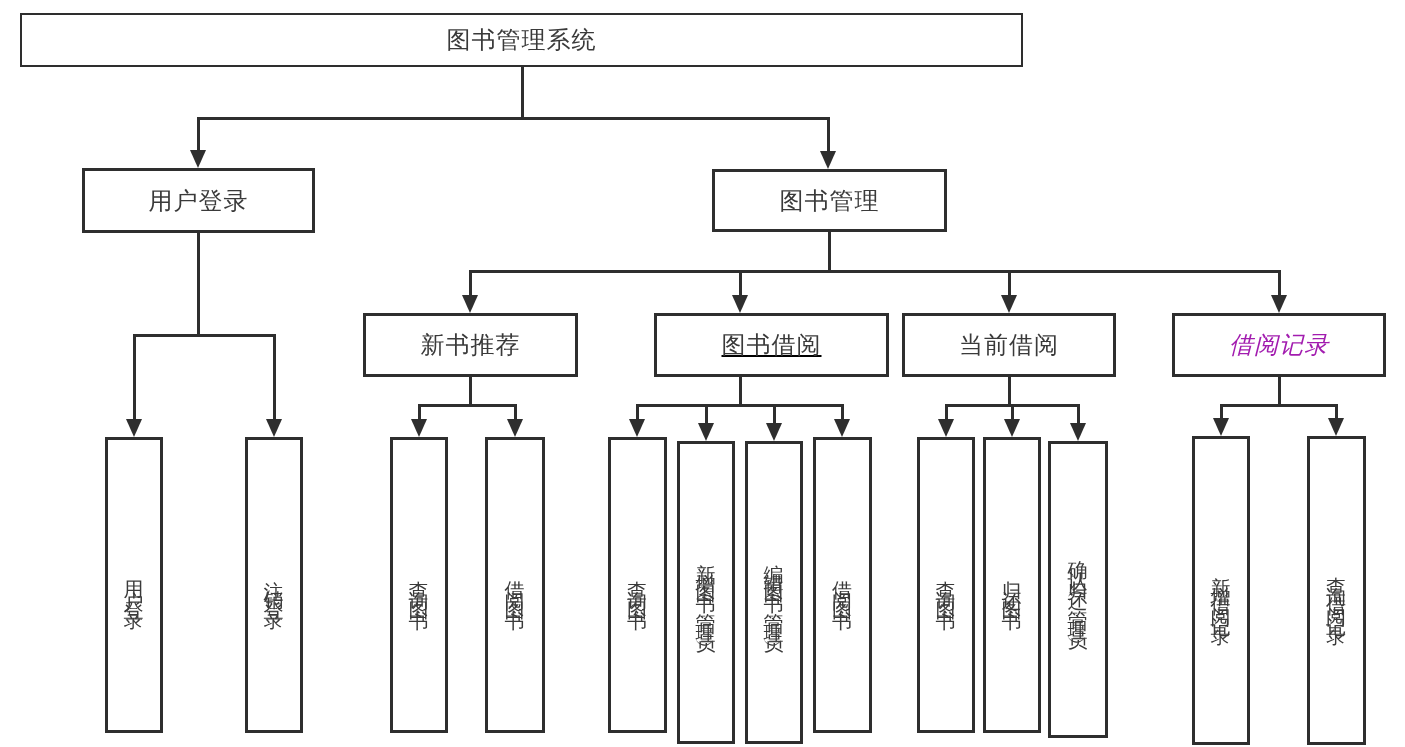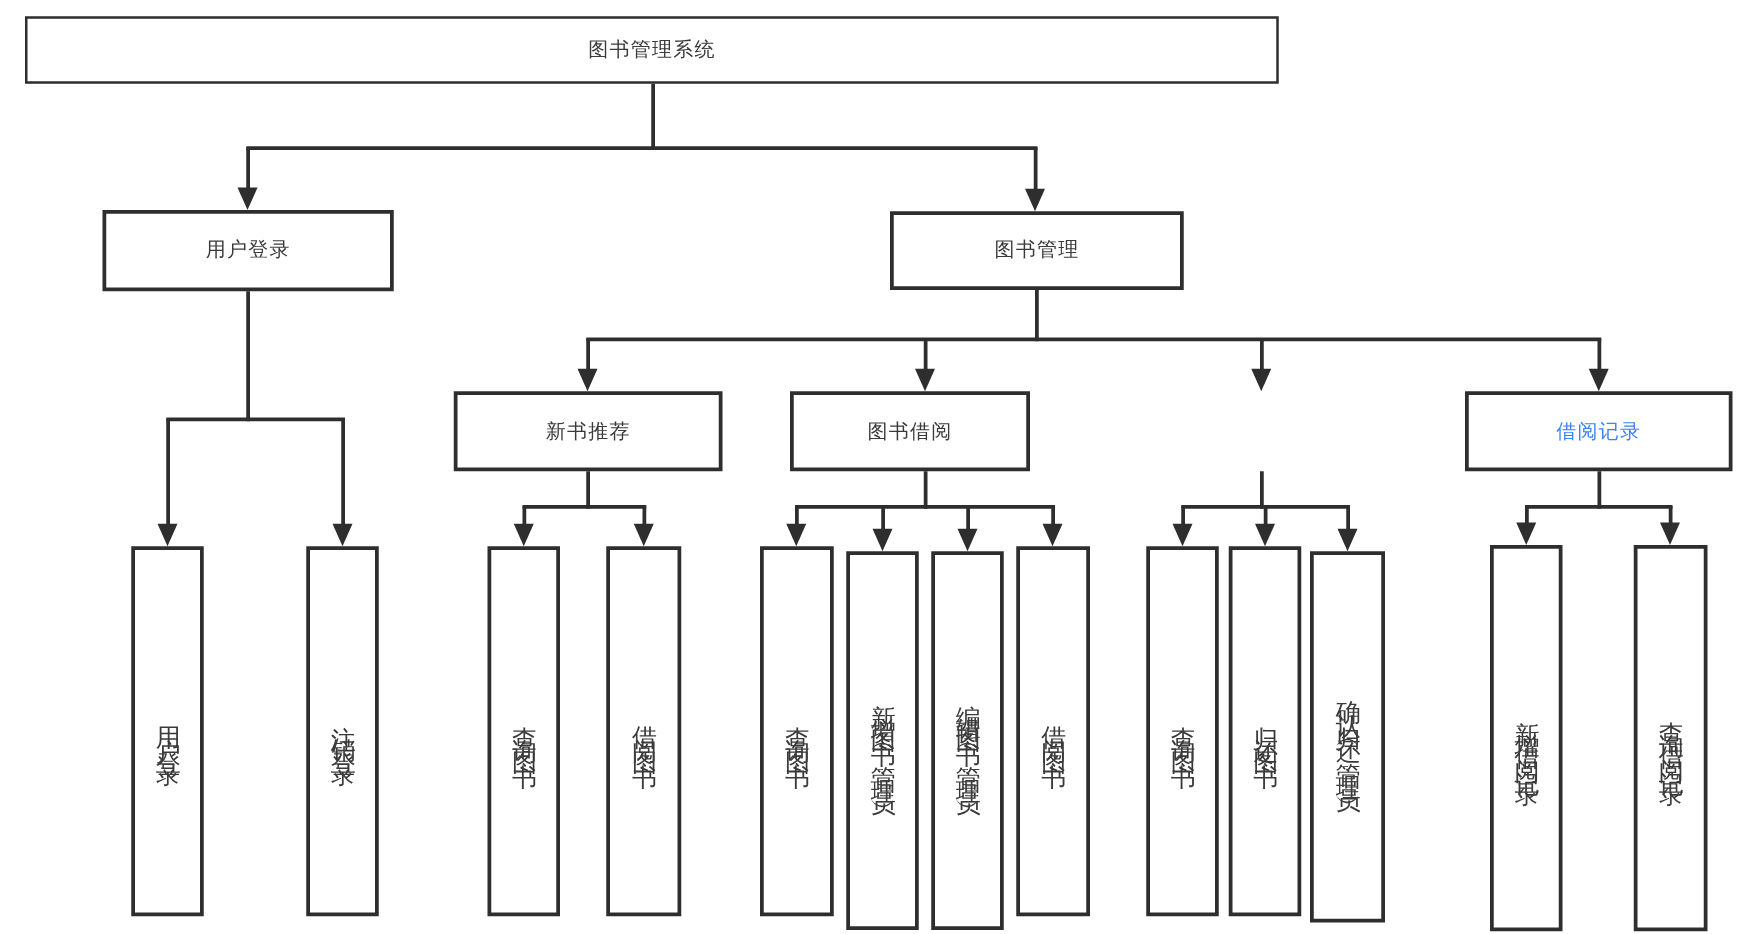--- a/index.html
+++ b/index.html
@@ -24,21 +24,21 @@
     align-items: center;
     justify-content: center;
     z-index: 2;
   }
   .node.root { border-width: 2.5px; }
   .node-label {
     color: #3a3a3a;
     white-space: nowrap;
   }
   .node.horizontal .node-label {
-    font-size: 16px;
+    font-size: 24px;
     letter-spacing: 1px;
   }
   .node.vertical .node-label {
     writing-mode: vertical-rl;
     font-size: 20px;
     letter-spacing: 10px;
     line-height: 1;
   }
   .line {
     position: absolute;
@@ -74,25 +74,28 @@
     </div>
     <div class="node horizontal" style="left: 82px; top: 168px; width: 233px; height: 65px; border-color: rgb(46, 46, 46);">
       <span class="node-label" style="color: rgb(58, 58, 58);">用户登录</span>
     </div>
     <div class="node horizontal" style="left: 363px; top: 313px; width: 215px; height: 64px; border-color: rgb(46, 46, 46);">
       <span class="node-label" style="color: rgb(58, 58, 58);">新书推荐</span>
     </div>
     <div class="node horizontal" style="left: 712px; top: 169px; width: 235px; height: 63px; border-color: rgb(46, 46, 46);">
       <span class="node-label" style="color: rgb(58, 58, 58);">图书管理</span>
     </div>
-    <div class="node horizontal" style="left: 632px; top: 313px; width: 192px; height: 64px; border-color: rgb(46, 46, 46);">
+    <div class="node horizontal" style="left: 654px; top: 313px; width: 235px; height: 64px; border-color: rgb(46, 46, 46); text-decoration: underline;">
       <span class="node-label" style="color: rgb(58, 58, 58);">图书借阅</span>
     </div>
+    <div class="node horizontal" style="left: 902px; top: 313px; width: 214px; height: 64px; border-color: rgb(46, 46, 46);">
+      <span class="node-label" style="color: rgb(58, 58, 58);">当前借阅</span>
+    </div>
     <div class="node horizontal" style="left: 1172px; top: 313px; width: 214px; height: 64px; border-color: rgb(46, 46, 46);">
-      <span class="node-label" style="color: #3b82f6;">借阅记录</span>
+      <span class="node-label" style="color: #a21caf; font-style: italic;">借阅记录</span>
     </div>
     <div class="node vertical" style="left: 105px; top: 437px; width: 58px; height: 296px; border-color: rgb(46, 46, 46);">
       <span class="node-label" style="color: rgb(58, 58, 58);">用户登录</span>
     </div>
     <div class="node vertical" style="left: 245px; top: 437px; width: 58px; height: 296px; border-color: rgb(46, 46, 46);">
       <span class="node-label" style="color: rgb(58, 58, 58);">注销登录</span>
     </div>
     <div class="node vertical" style="left: 390px; top: 437px; width: 58px; height: 296px; border-color: rgb(46, 46, 46);">
       <span class="node-label" style="color: rgb(58, 58, 58);">查询图书</span>
     </div>

